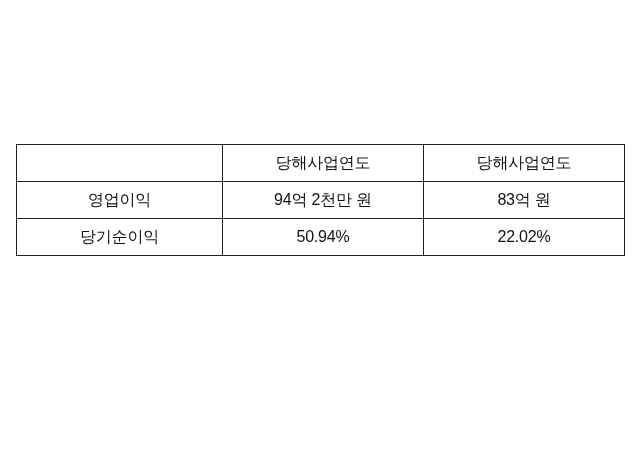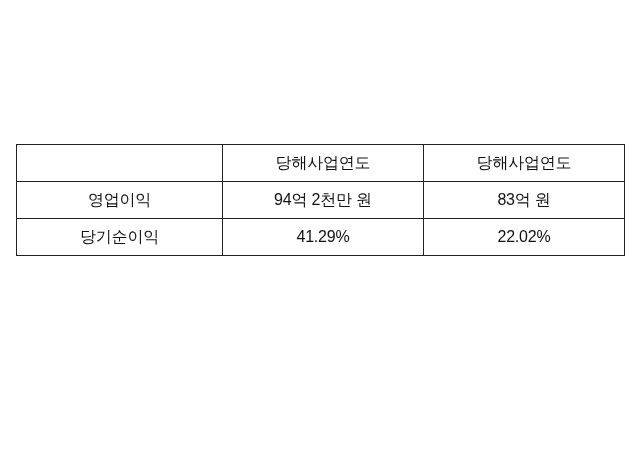--- a/index.html
+++ b/index.html
@@ -80,19 +80,19 @@
         </tr>
       </thead>
       <tbody>
         <tr>
           <td class="row-label">영업이익</td>
           <td class="value-cell">94억 2천만 원</td>
           <td class="value-cell">83억 원</td>
         </tr>
         <tr>
           <td class="row-label">당기순이익</td>
-          <td class="value-cell">41.29%</td>
+          <td class="value-cell">50.94%</td>
           <td class="value-cell">22.02%</td>
         </tr>
       </tbody>
     </table>
   </div>
 </div>
 
 </body></html>

